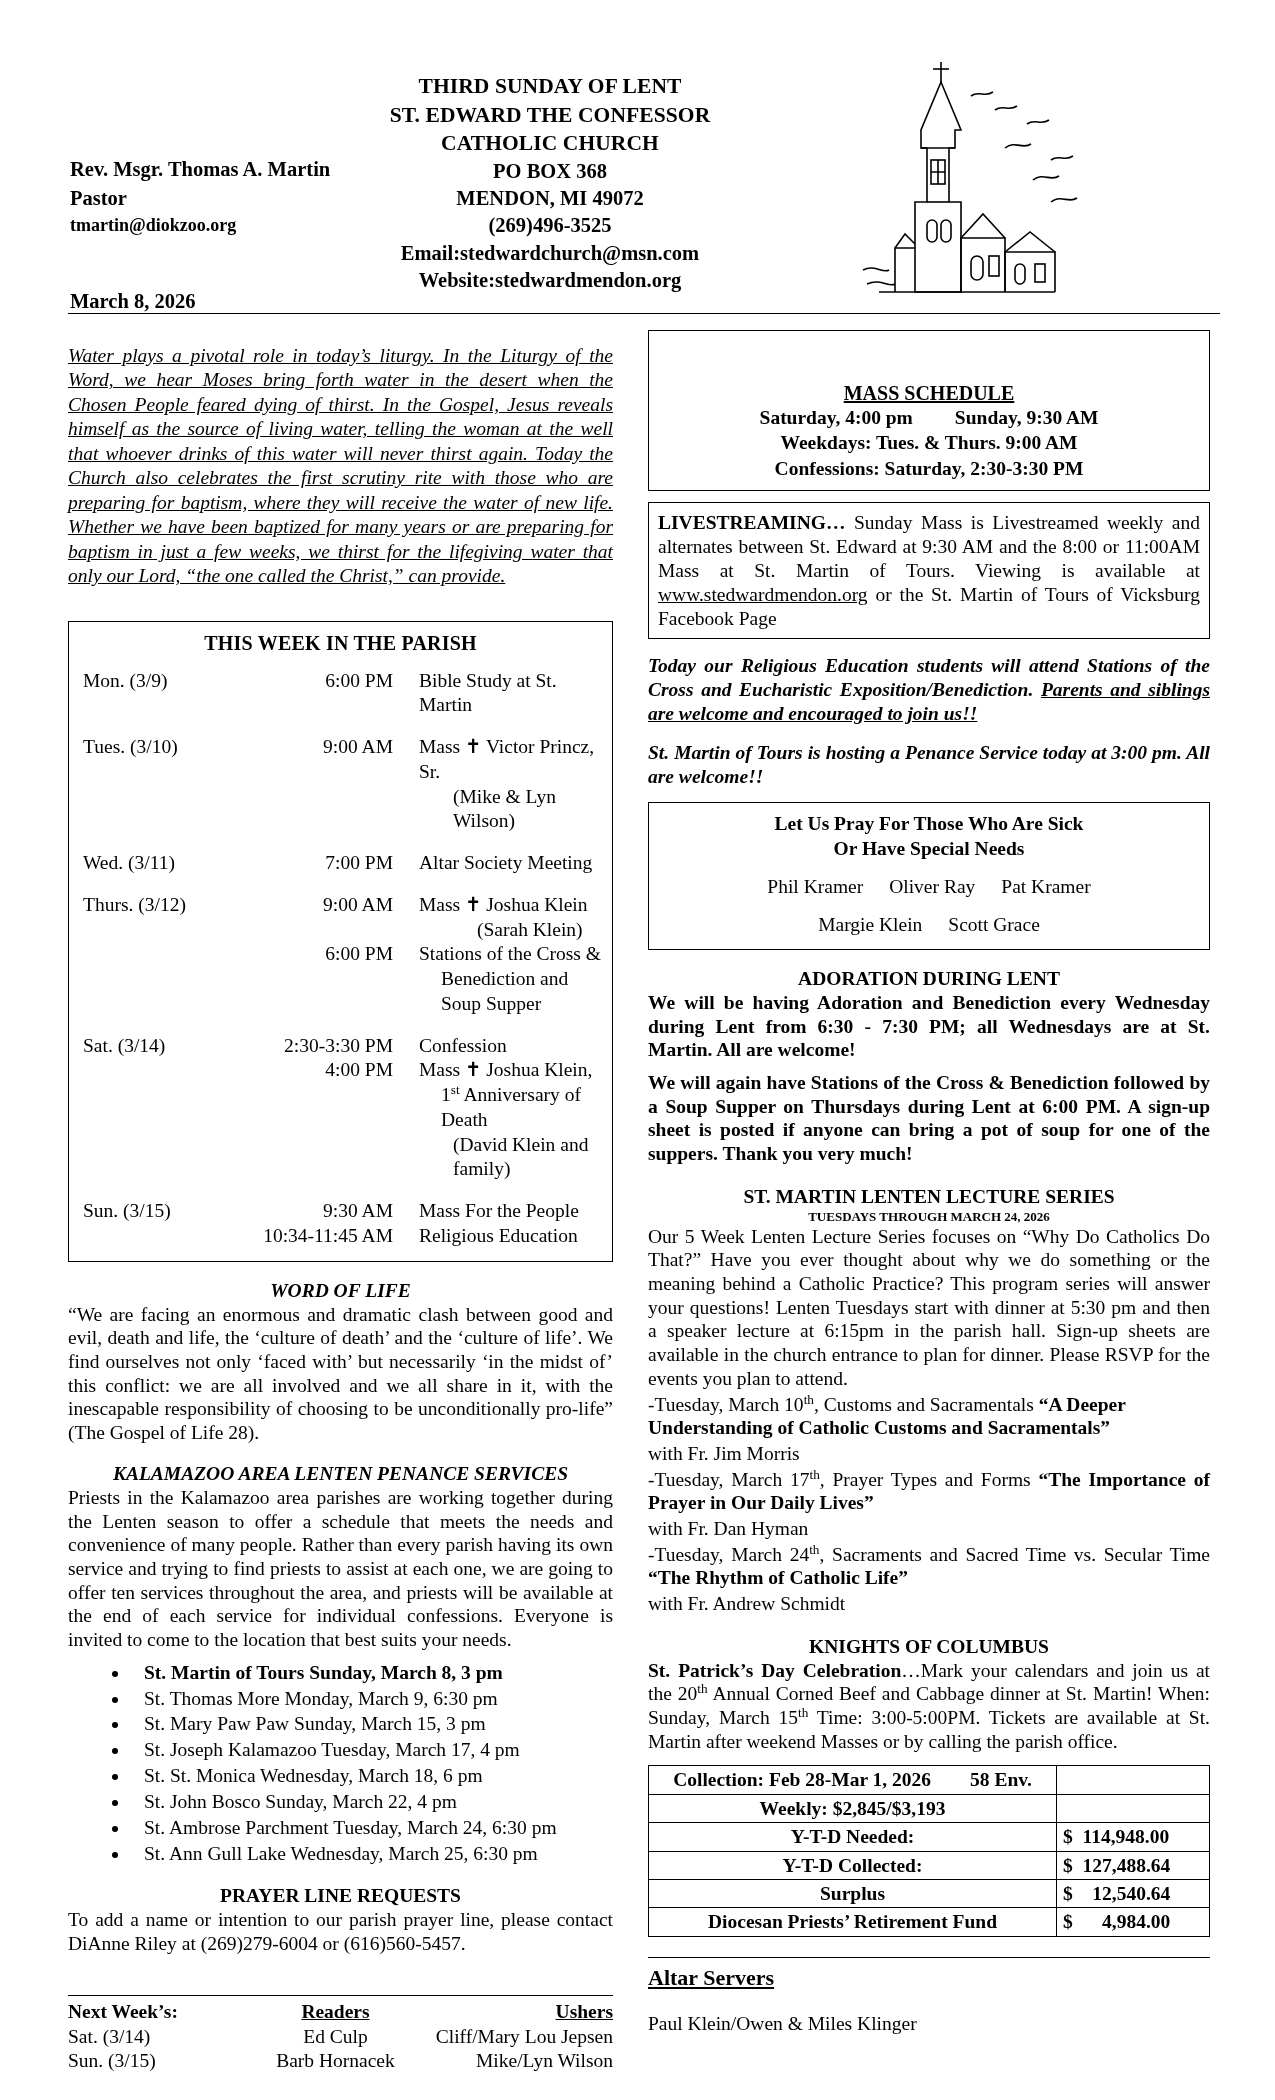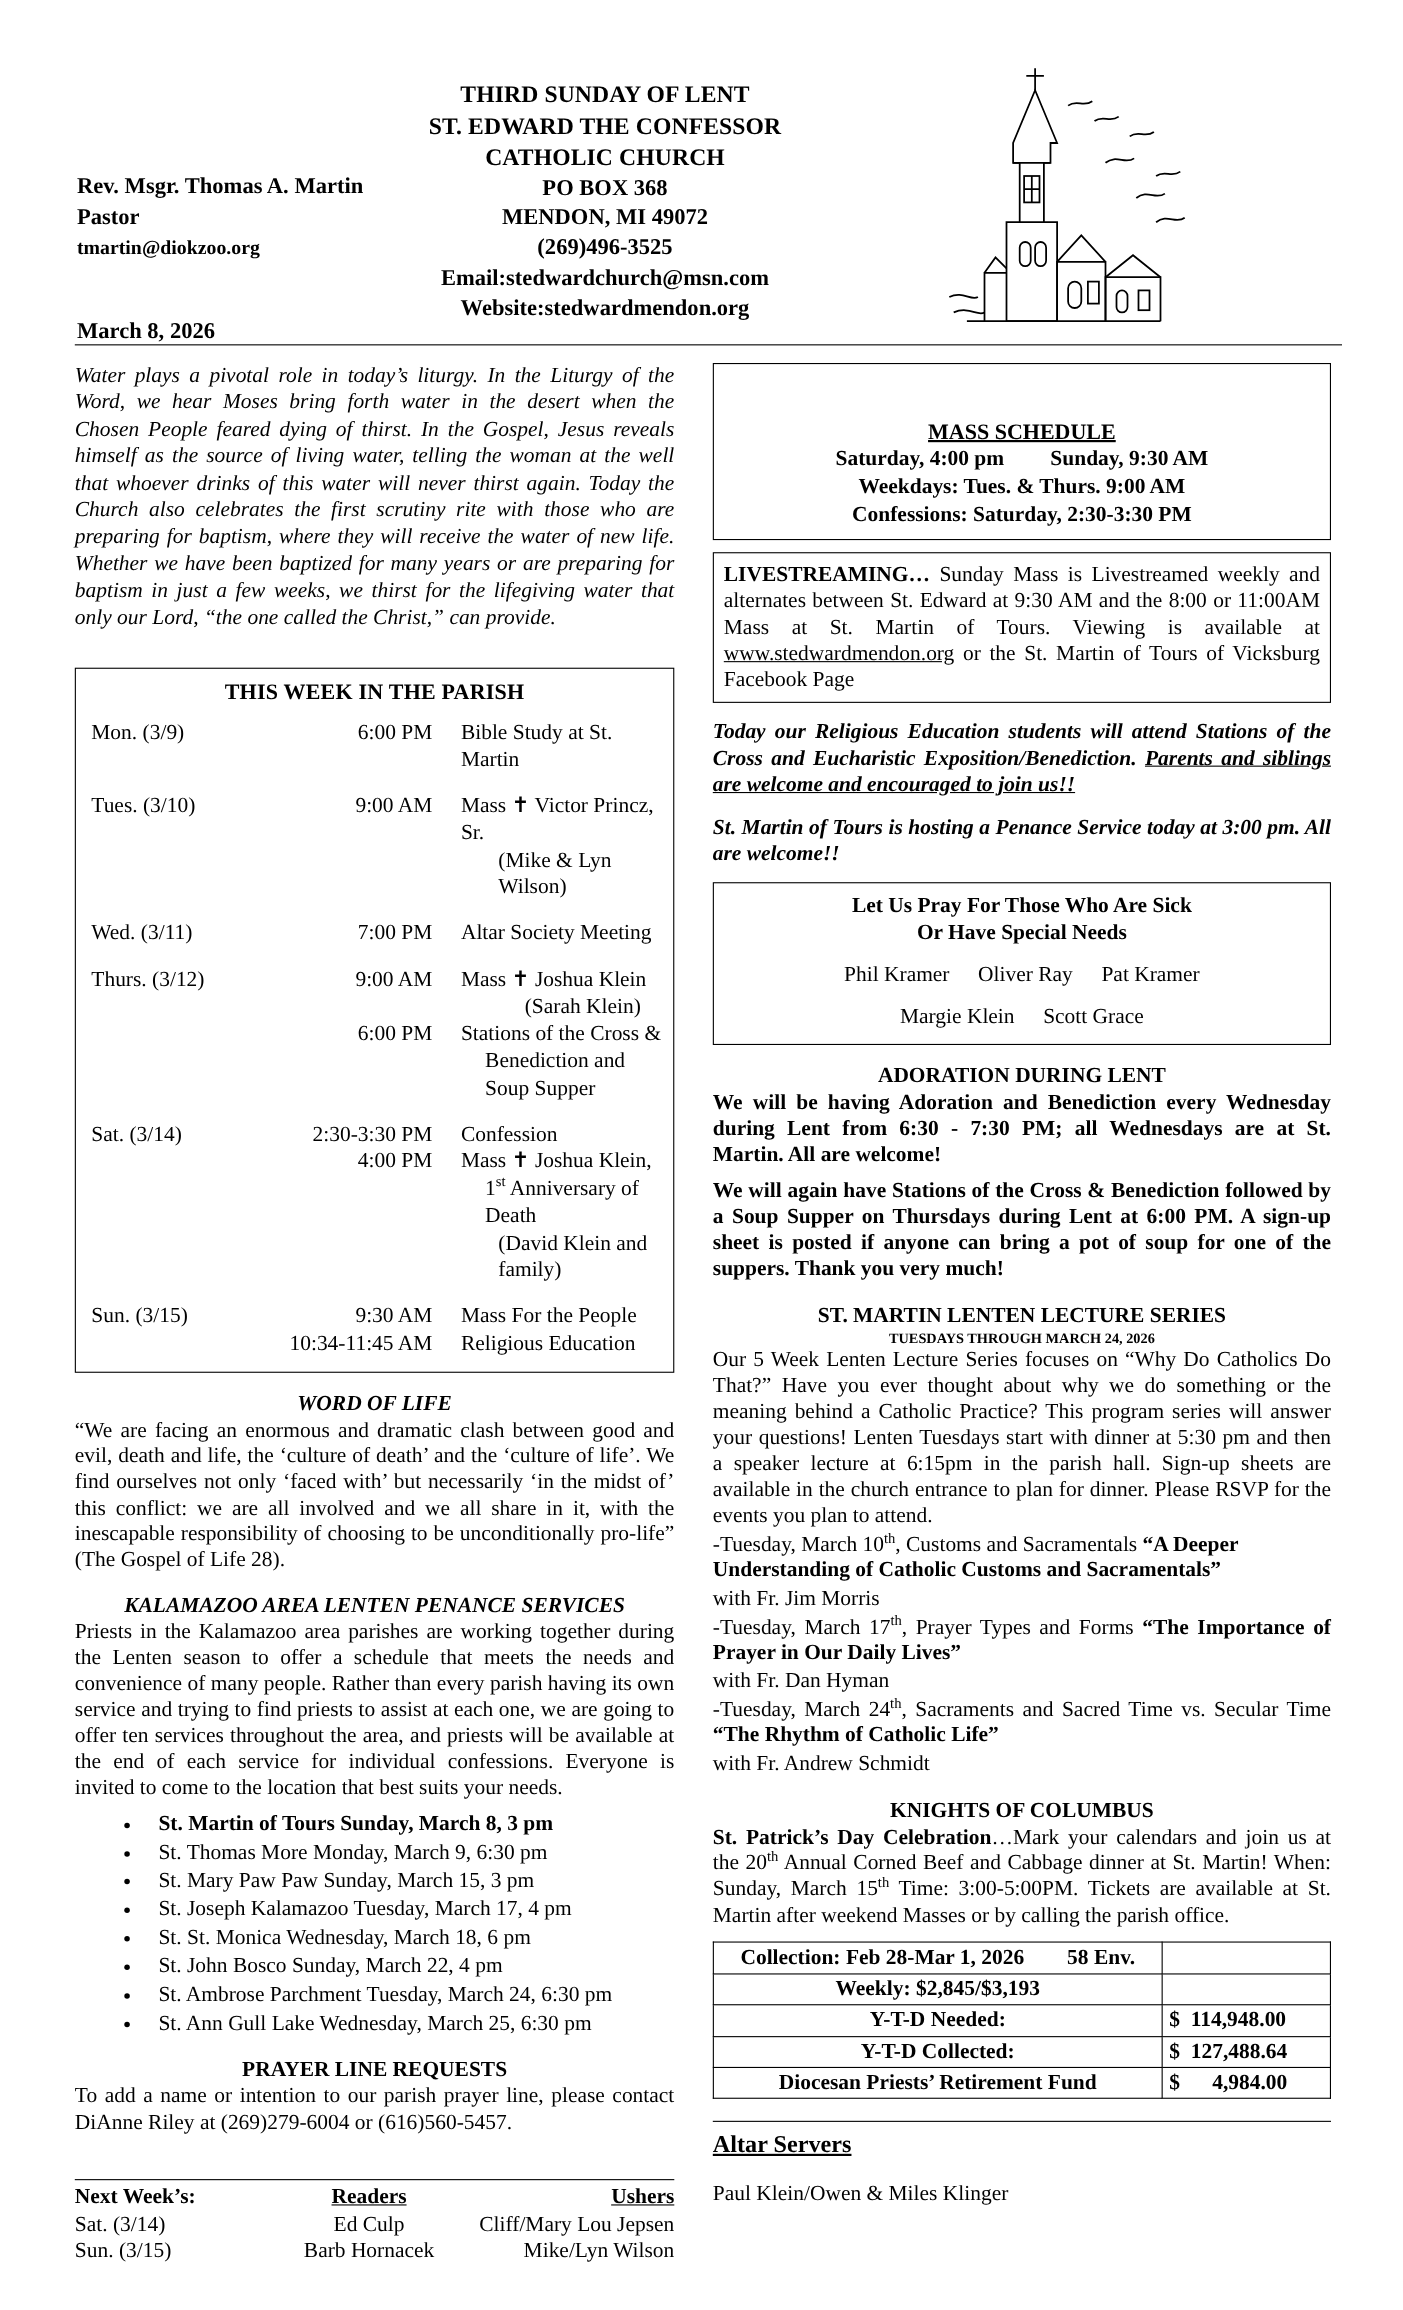--- a/index.html
+++ b/index.html
@@ -34,21 +34,21 @@
   
   .cols { position:absolute; top:330px; left:0; width:1275px; }
   .col-left { position:absolute; left:68px; top:0; width:545px; }
   .col-right { position:absolute; left:648px; top:0; width:562px; }
   .center { text-align:center; }
   .b { font-weight:bold; }
   .u { text-decoration:underline; }
 
   .intro {
     font-style:italic; font-size:19.5px; line-height:1.255;
-    text-align:justify; margin:0 0 6px 0;
+    text-align:justify; margin:14px 0 6px 0;text-decoration:underline;
   }
 
   
   .box { border:1.3px solid #000; box-sizing:border-box; }
 
   .parish-box { margin-top:32px; padding:10px 6px 12px 6px; }
   .parish-title { text-align:center; font-weight:bold; font-size:20px; margin-bottom:14px; letter-spacing:.2px; }
   .ptable { width:100%; border-collapse:collapse; font-size:19.5px; }
   .ptable td { vertical-align:top; padding:0; line-height:1.27; }
   .ptable td.day { width:150px; padding-left:8px; white-space:nowrap; }
@@ -362,20 +362,24 @@
           </tr>
           <tr>
             <td class="lblc">Y-T-D Needed:</td>
             <td class="amt">$  114,948.00</td>
           </tr>
           <tr>
             <td class="lblc">Y-T-D Collected:</td>
             <td class="amt">$  127,488.64</td>
           </tr>
           <tr>
+            <td class="env">Surplus</td>
+            <td class="amt">$    12,540.64</td>
+          </tr>
+          <tr>
             <td class="env">Diocesan Priests’ Retirement Fund</td>
             <td class="amt">$      4,984.00</td>
           </tr>
         </tbody>
       </table>
 
       <div class="altar-rule"></div>
       <div class="altar-h">Altar Servers</div>
       <div class="altar-n">Paul Klein/Owen &amp; Miles Klinger</div>
     </div>

